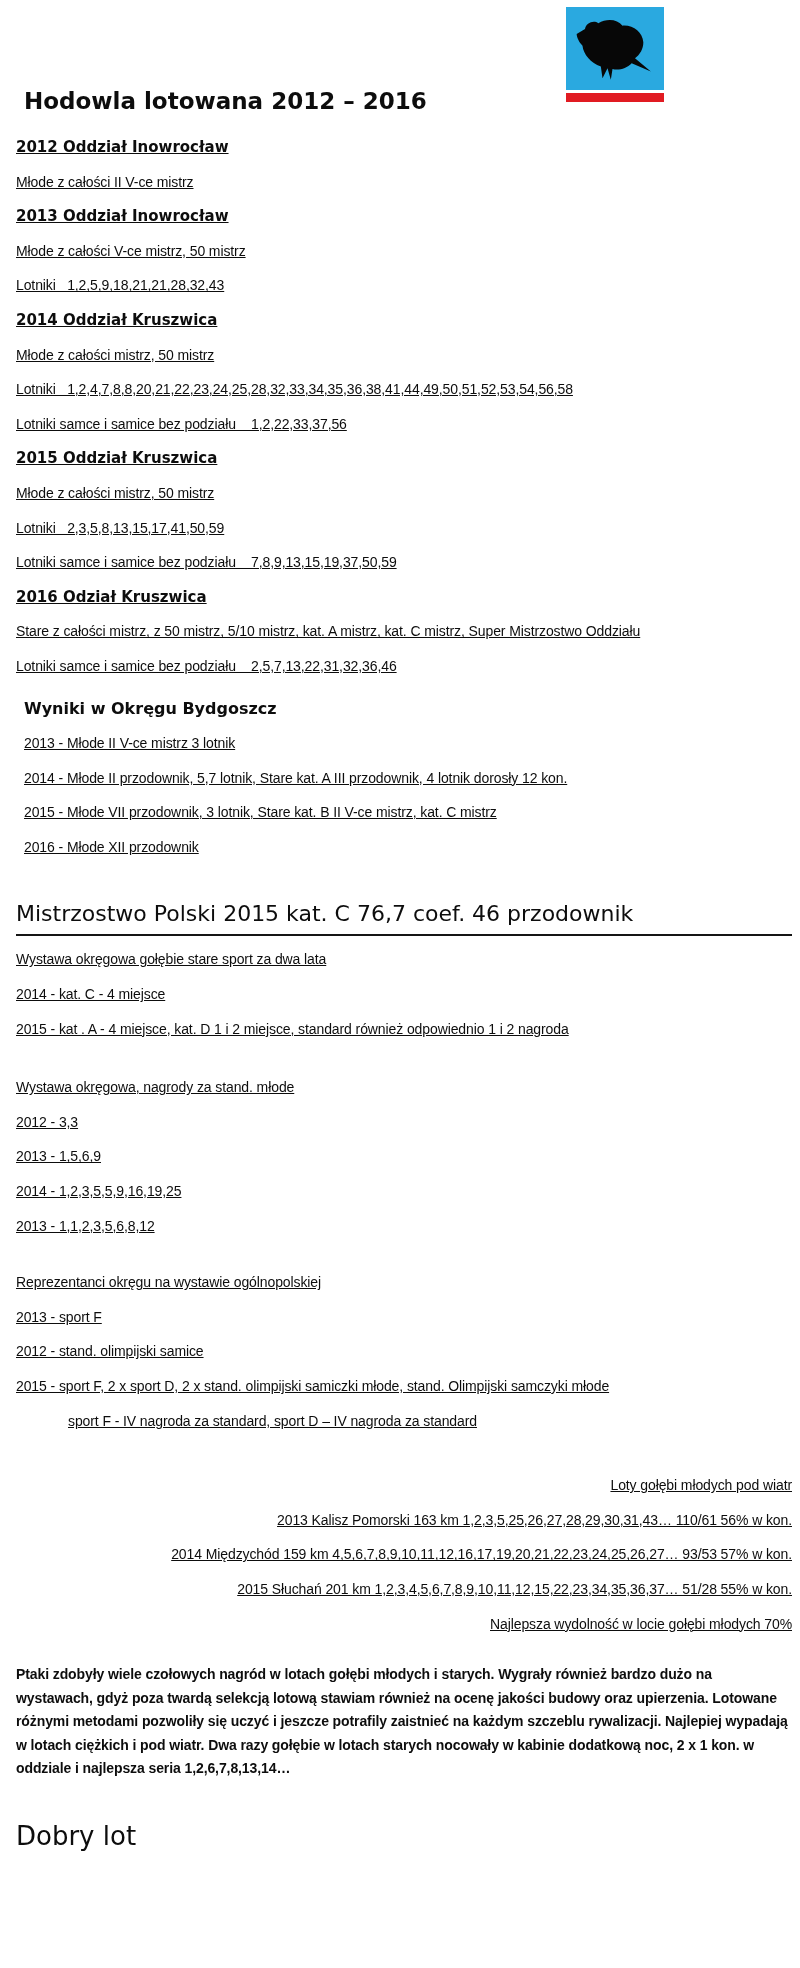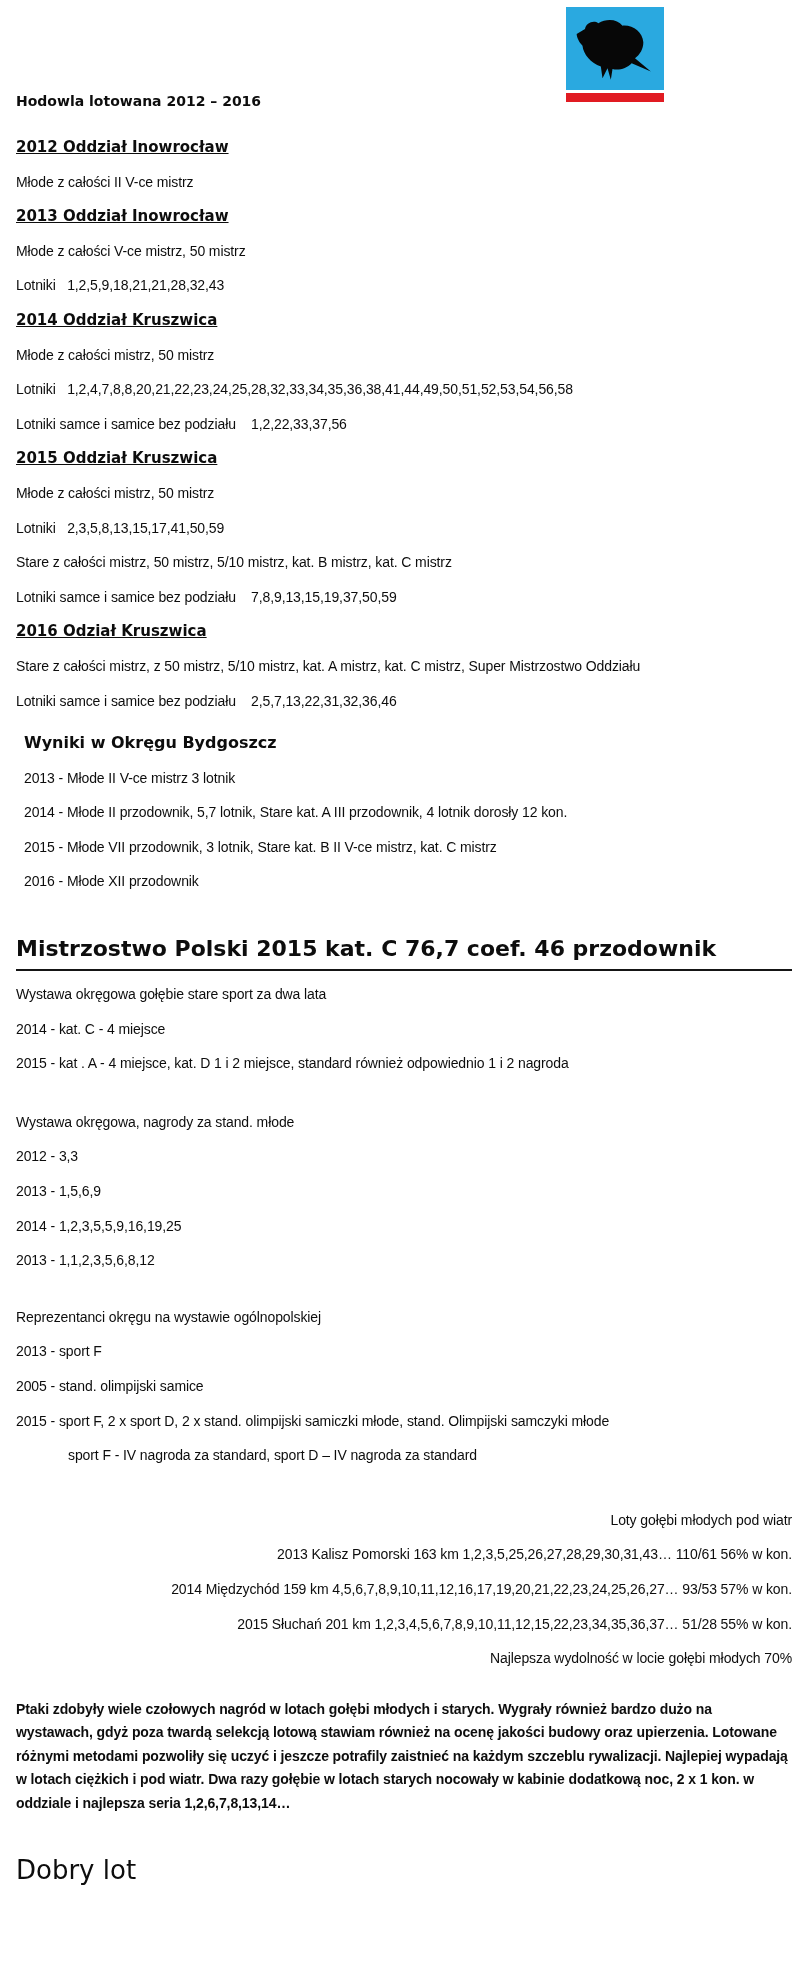--- a/index.html
+++ b/index.html
@@ -8,27 +8,27 @@
     width:800px;height:1968px;background:#ffffff;color:#0d0d0d;
     font-family:"Liberation Sans",sans-serif;position:relative;overflow:hidden;
   }
   .content{padding:0 8px 0 16px;}
   
   .logo{position:absolute;left:566px;top:7px;width:98px;}
   .logo-blue{width:98px;height:83px;background:#2aa9e0;display:flex;align-items:center;justify-content:center;}
   .logo-blue svg{width:84px;height:70px;display:block;}
   .logo-bar{width:98px;height:9px;background:#e11b22;margin-top:3px;}
   
-  .page-title{margin:88px 0 0 0;font-size:14px;line-height:26px;font-weight:bold;font-family:"DejaVu Sans",sans-serif;}
+  .page-title{margin:88px 0 0 8px;font-size:23px;line-height:26px;font-weight:bold;font-family:"DejaVu Sans",sans-serif;}
   .first-sec{margin-top:16px;}
   .sec-h{font-weight:bold;text-decoration:underline;font-size:15px;line-height:34.6px;font-family:"DejaVu Sans",sans-serif;white-space:pre-wrap;}
-  .line{font-size:14px;line-height:34.6px;letter-spacing:-0.1px;white-space:pre-wrap;}
+  .line{font-size:14px;line-height:34.6px;letter-spacing:-0.1px;white-space:pre-wrap;text-decoration:underline;}
   .sub-h{font-weight:bold;font-size:16px;line-height:34.6px;font-family:"DejaVu Sans",sans-serif;}
   .district{margin-top:8px;margin-left:8px;}
-  .national-h{margin-top:30px;font-size:22px;line-height:40px;font-weight:bold;font-family:"DejaVu Sans",sans-serif;border-bottom:2px solid #151515;}
+  .national-h{margin-top:30px;font-size:22px;line-height:40px;font-weight:normal;font-family:"DejaVu Sans",sans-serif;border-bottom:2px solid #151515;}
   .after-national{margin-top:6px;}
   .gap24{margin-top:24px;}
   .gap22{margin-top:22px;}
   .gap30{margin-top:30px;text-align:right;}
   .indent{padding-left:52px;}
   .summary{margin-top:22px;margin-bottom:0;font-size:14px;font-weight:bold;line-height:23.5px;letter-spacing:-0.1px;}
   .closing{margin-top:38px;font-size:26px;line-height:34px;font-weight:normal;font-family:"DejaVu Sans",sans-serif;}
 </style>
 </head>
 <body>
@@ -61,21 +61,20 @@
     <div class="sec-h">2014 Oddział Kruszwica</div>
     <div class="line">Młode z całości mistrz, 50 mistrz</div>
     <div class="line">Lotniki   1,2,4,7,8,8,20,21,22,23,24,25,28,32,33,34,35,36,38,41,44,49,50,51,52,53,54,56,58</div>
     <div class="line">Lotniki samce i samice bez podziału    1,2,22,33,37,56</div>
   </div>
 
   <div>
     <div class="sec-h">2015 Oddział Kruszwica</div>
     <div class="line">Młode z całości mistrz, 50 mistrz</div>
     <div class="line">Lotniki   2,3,5,8,13,15,17,41,50,59</div>
-    <div class="line">Stare z całości mistrz, 50 mistrz, 5/10 mistrz, kat. B mistrz, kat. C mistrz</div>
     <div class="line">Lotniki samce i samice bez podziału    7,8,9,13,15,19,37,50,59</div>
   </div>
 
   <div>
     <div class="sec-h">2016 Odział Kruszwica</div>
     <div class="line">Stare z całości mistrz, z 50 mistrz, 5/10 mistrz, kat. A mistrz, kat. C mistrz, Super Mistrzostwo Oddziału</div>
     <div class="line">Lotniki samce i samice bez podziału    2,5,7,13,22,31,32,36,46</div>
   </div>
 
   <div class="district">
@@ -98,21 +97,21 @@
     <div class="line">Wystawa okręgowa, nagrody za stand. młode</div>
     <div class="line">2012 - 3,3</div>
     <div class="line">2013 - 1,5,6,9</div>
     <div class="line">2014 - 1,2,3,5,5,9,16,19,25</div>
     <div class="line">2013 - 1,1,2,3,5,6,8,12</div>
   </div>
 
   <div class="gap22">
     <div class="line">Reprezentanci okręgu na wystawie ogólnopolskiej</div>
     <div class="line">2013 - sport F</div>
-    <div class="line">2005 - stand. olimpijski samice</div>
+    <div class="line">2012 - stand. olimpijski samice</div>
     <div class="line">2015 - sport F, 2 x sport D, 2 x stand. olimpijski samiczki młode, stand. Olimpijski samczyki młode</div>
     <div class="line indent">sport F - IV nagroda za standard, sport D – IV nagroda za standard</div>
   </div>
 
   <div class="gap30">
     <div class="line">Loty gołębi młodych pod wiatr</div>
     <div class="line">2013 Kalisz Pomorski 163 km 1,2,3,5,25,26,27,28,29,30,31,43… 110/61 56% w kon.</div>
     <div class="line">2014 Międzychód 159 km 4,5,6,7,8,9,10,11,12,16,17,19,20,21,22,23,24,25,26,27… 93/53 57% w kon.</div>
     <div class="line">2015 Słuchań 201 km 1,2,3,4,5,6,7,8,9,10,11,12,15,22,23,34,35,36,37… 51/28 55% w kon.</div>
     <div class="line">Najlepsza wydolność w locie gołębi młodych 70%</div>

